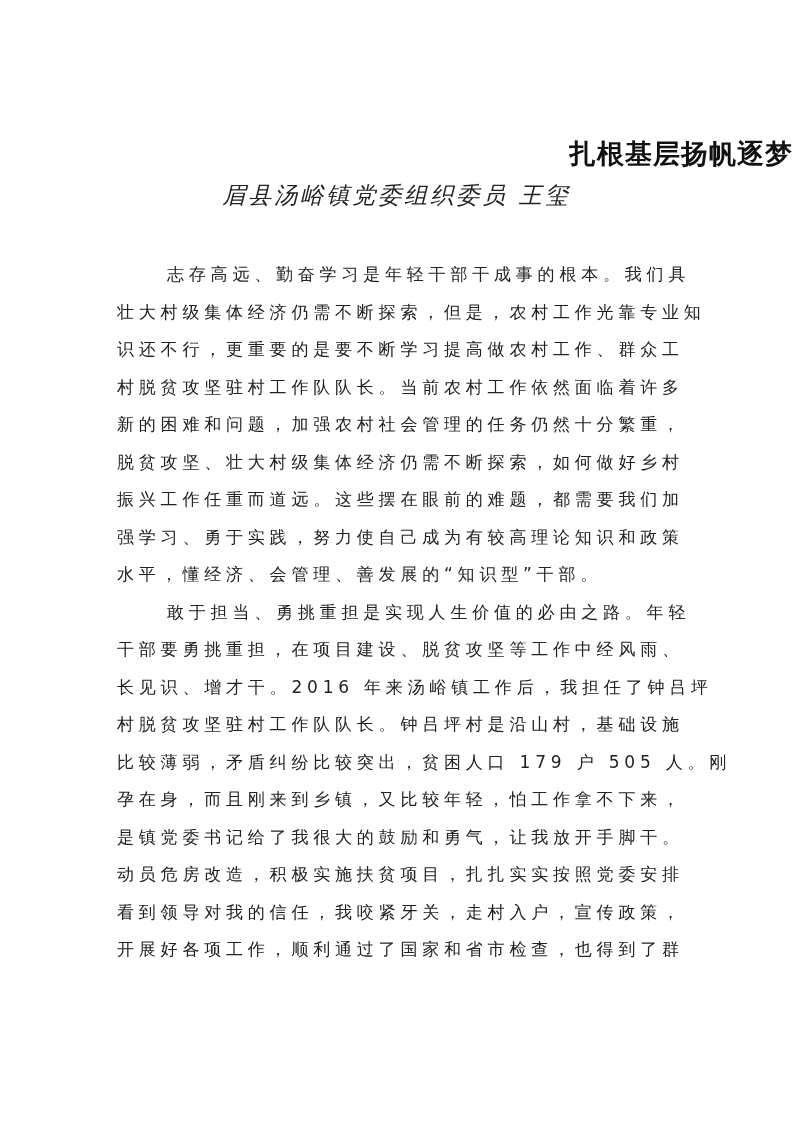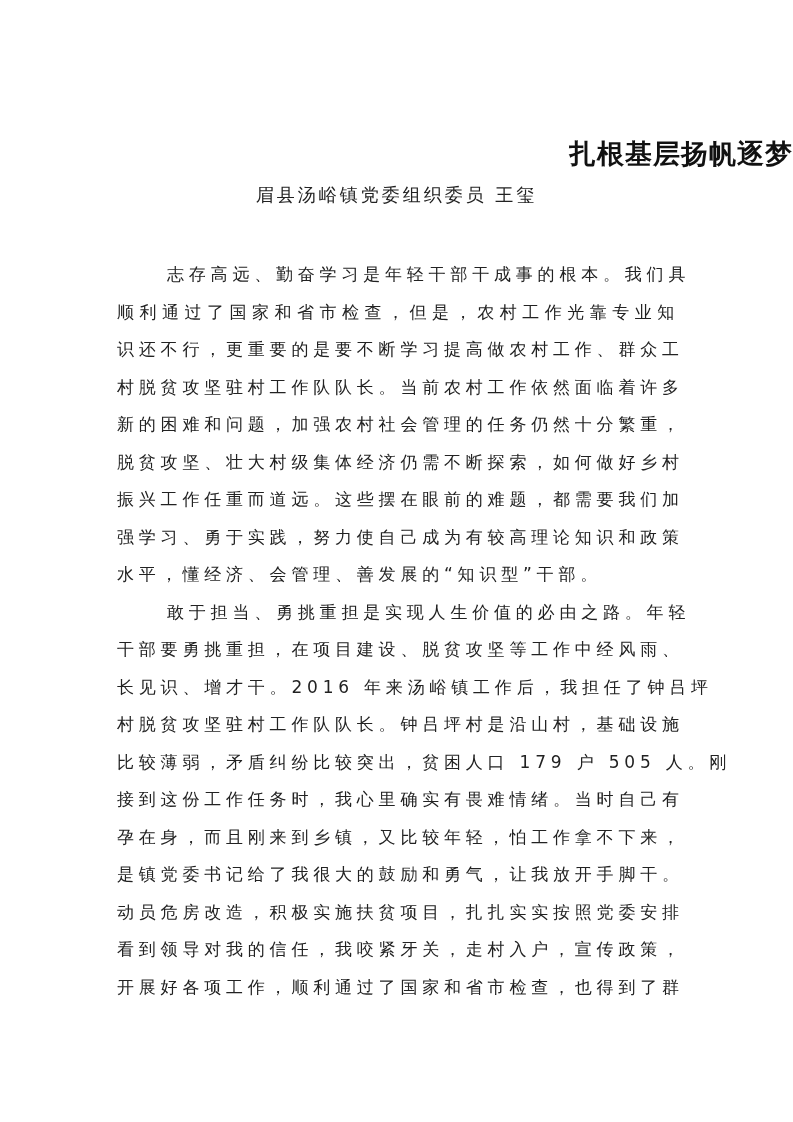--- a/index.html
+++ b/index.html
@@ -5,21 +5,21 @@
   html, body { margin: 0; padding: 0; background: #ffffff; }
   body { width: 793px; height: 1122px; position: relative; overflow: hidden; }
   .page { position: absolute; left: 0; top: 0; width: 793px; height: 1122px; background: #fff; }
   .title {
     position: absolute; top: 136px; left: 0; width: 793px; text-align: right;
     font-family: "DejaVu Sans", sans-serif; font-weight: bold; font-size: 27px;
     color: #111; letter-spacing: 1px; line-height: 36px;
   }
   .byline {
     position: absolute; top: 182px; left: 0; width: 793px; text-align: center;
-    font-family: "DejaVu Serif", serif; font-size: 18px;
+    font-family: "DejaVu Serif", serif; font-style: italic; font-size: 23px;
     color: #222; letter-spacing: 3px; line-height: 26px;
   }
   .body {
     position: absolute; top: 256px; left: 117px; width: 562px;
     font-family: "DejaVu Sans", sans-serif; font-size: 17px; color: #222;
     line-height: 37.5px;
   }
   .line { white-space: nowrap; text-align: justify; text-align-last: justify; height: 37.5px; letter-spacing: 4.8px; }
   .line.last { text-align-last: left; }
   .line.indent { padding-left: 50px; }
@@ -27,36 +27,35 @@
 </head>
 <body>
 
 <div class="page">
   <div class="title">扎根基层扬帆逐梦</div>
   <div class="byline">眉县汤峪镇党委组织委员  王玺</div>
 
   <div class="body">
     <div>
       <div class="line indent">志存高远、勤奋学习是年轻干部干成事的根本。我们具</div>
-      <div class="line">顺利通过了国家和省市检查，但是，农村工作光靠专业知</div>
+      <div class="line">壮大村级集体经济仍需不断探索，但是，农村工作光靠专业知</div>
       <div class="line">识还不行，更重要的是要不断学习提高做农村工作、群众工</div>
       <div class="line">村脱贫攻坚驻村工作队队长。当前农村工作依然面临着许多</div>
       <div class="line">新的困难和问题，加强农村社会管理的任务仍然十分繁重，</div>
       <div class="line">脱贫攻坚、壮大村级集体经济仍需不断探索，如何做好乡村</div>
       <div class="line">振兴工作任重而道远。这些摆在眼前的难题，都需要我们加</div>
       <div class="line">强学习、勇于实践，努力使自己成为有较高理论知识和政策</div>
       <div class="line last">水平，懂经济、会管理、善发展的“知识型”干部。</div>
     </div>
     <div>
       <div class="line indent">敢于担当、勇挑重担是实现人生价值的必由之路。年轻</div>
       <div class="line">干部要勇挑重担，在项目建设、脱贫攻坚等工作中经风雨、</div>
       <div class="line">长见识、增才干。2016 年来汤峪镇工作后，我担任了钟吕坪</div>
       <div class="line">村脱贫攻坚驻村工作队队长。钟吕坪村是沿山村，基础设施</div>
       <div class="line">比较薄弱，矛盾纠纷比较突出，贫困人口 179 户 505 人。刚</div>
-      <div class="line">接到这份工作任务时，我心里确实有畏难情绪。当时自己有</div>
       <div class="line">孕在身，而且刚来到乡镇，又比较年轻，怕工作拿不下来，</div>
       <div class="line">是镇党委书记给了我很大的鼓励和勇气，让我放开手脚干。</div>
       <div class="line">动员危房改造，积极实施扶贫项目，扎扎实实按照党委安排</div>
       <div class="line">看到领导对我的信任，我咬紧牙关，走村入户，宣传政策，</div>
       <div class="line">开展好各项工作，顺利通过了国家和省市检查，也得到了群</div>
     </div>
   </div>
 </div>
 
 </body></html>

